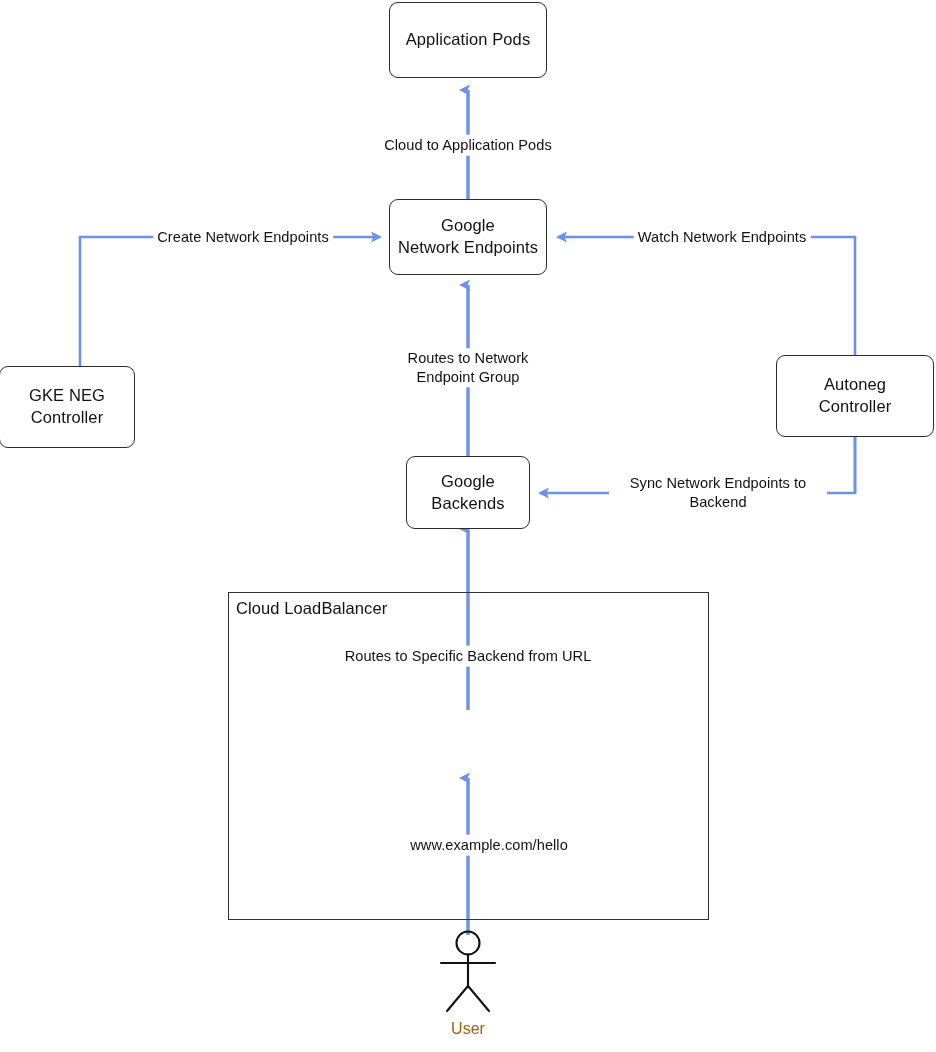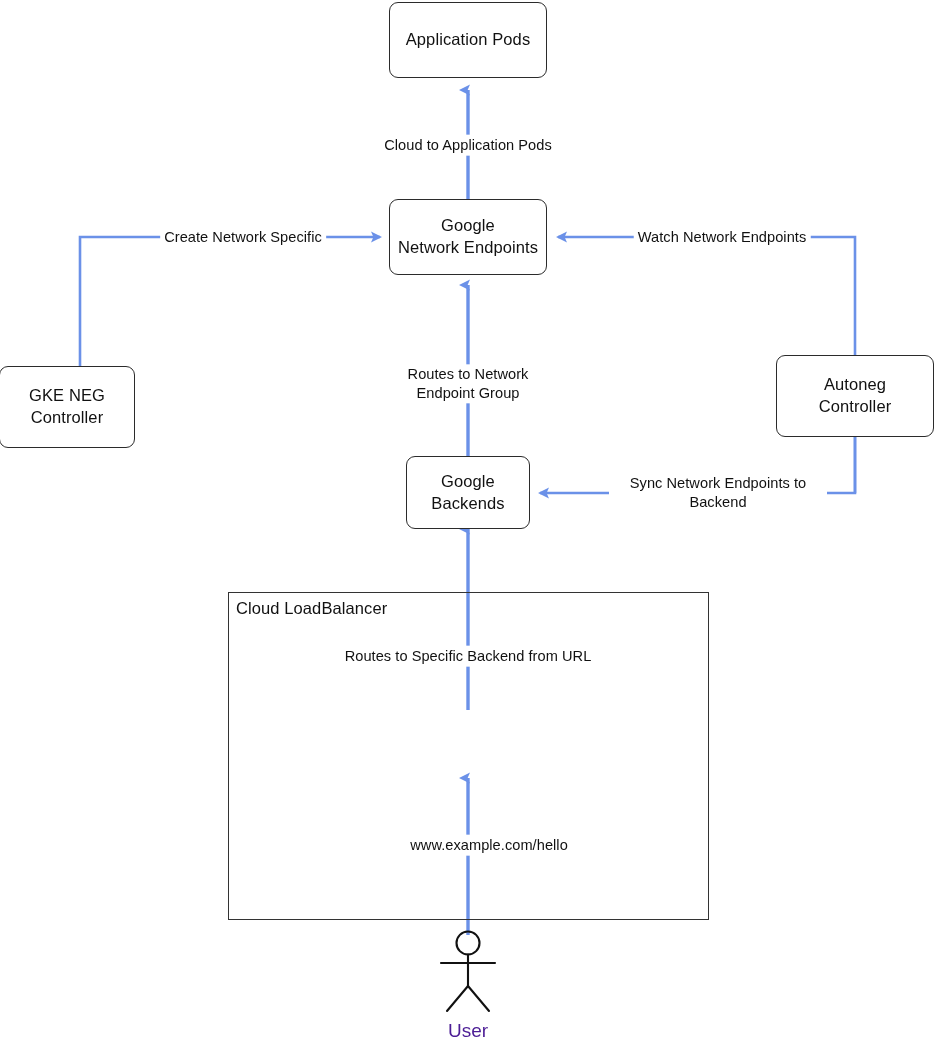--- a/index.html
+++ b/index.html
@@ -70,22 +70,22 @@
     line-height: 1.28;
     letter-spacing: 0.05px;
     text-align: center;
     white-space: pre-line;
     padding: 1px 4px;
     z-index: 5;
     transform: translate(-50%, -50%);
   }
   .actor-label {
     position: absolute;
-    font-size: 19px;
-    color: #4c1d95;
+    font-size: 16px;
+    color: #a16207;
     text-align: center;
     transform: translateX(-50%);
     z-index: 4;
     white-space: nowrap;
   }
 </style>
 </head>
 <body>
 
 <div id="canvas">
@@ -163,25 +163,25 @@
   </div>
 
   <div class="node" style="left:406px; top:456px; width:124px; height:73px;">
     <span class="label">Google
 Backends</span>
   </div>
 
 
   <div class="edge-label" style="left:468px; top:145px;">Cloud to Application Pods</div>
 
-  <div class="edge-label" style="left:243px; top:237px;">Create Network Specific</div>
+  <div class="edge-label" style="left:243px; top:237px;">Create Network Endpoints</div>
 
   <div class="edge-label" style="left:722px; top:237px;">Watch Network Endpoints</div>
 
-  <div class="edge-label" style="left:468px; top:384px;">Routes to Network
+  <div class="edge-label" style="left:468px; top:368px;">Routes to Network
 Endpoint Group</div>
 
   <div class="edge-label" style="left:718px; top:493px;">Sync Network Endpoints to Backend</div>
 
   <div class="edge-label" style="left:468px; top:656px;">Routes to Specific Backend from URL</div>
 
   <div class="edge-label" style="left:468px; top:845px;margin-left:21px;">www.example.com/hello</div>
 
   <div class="actor-label" style="left:468px; top:1020px;">User</div>
 

